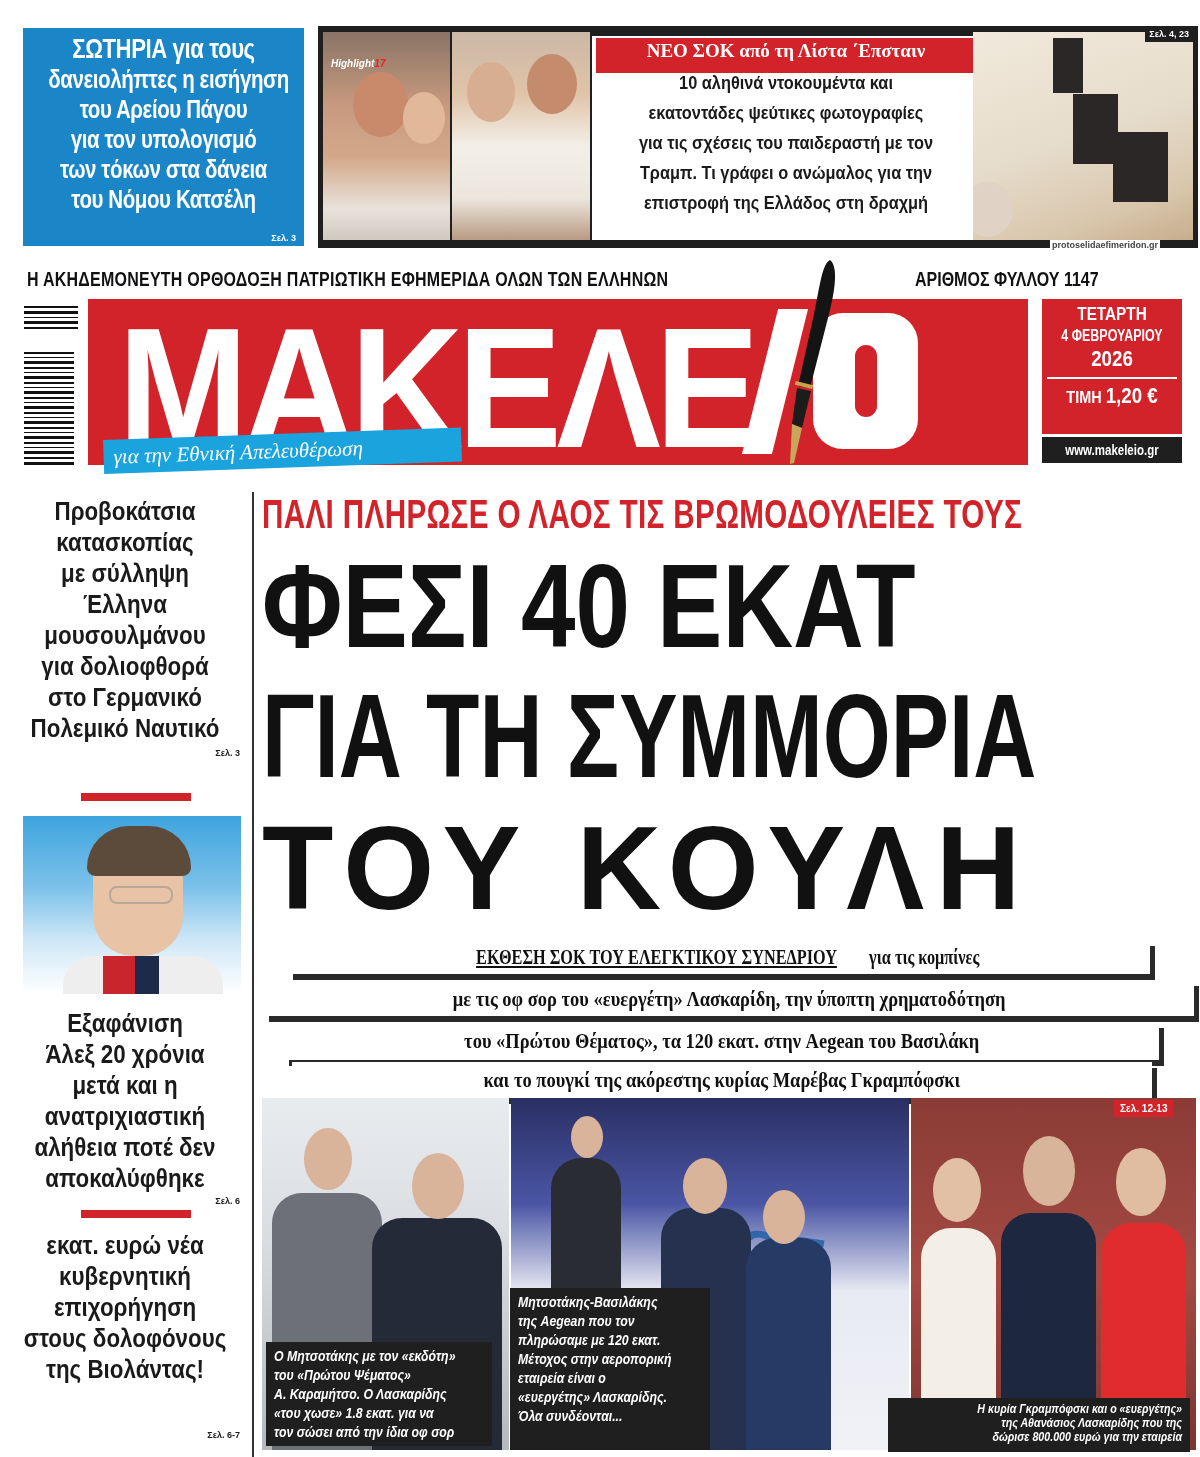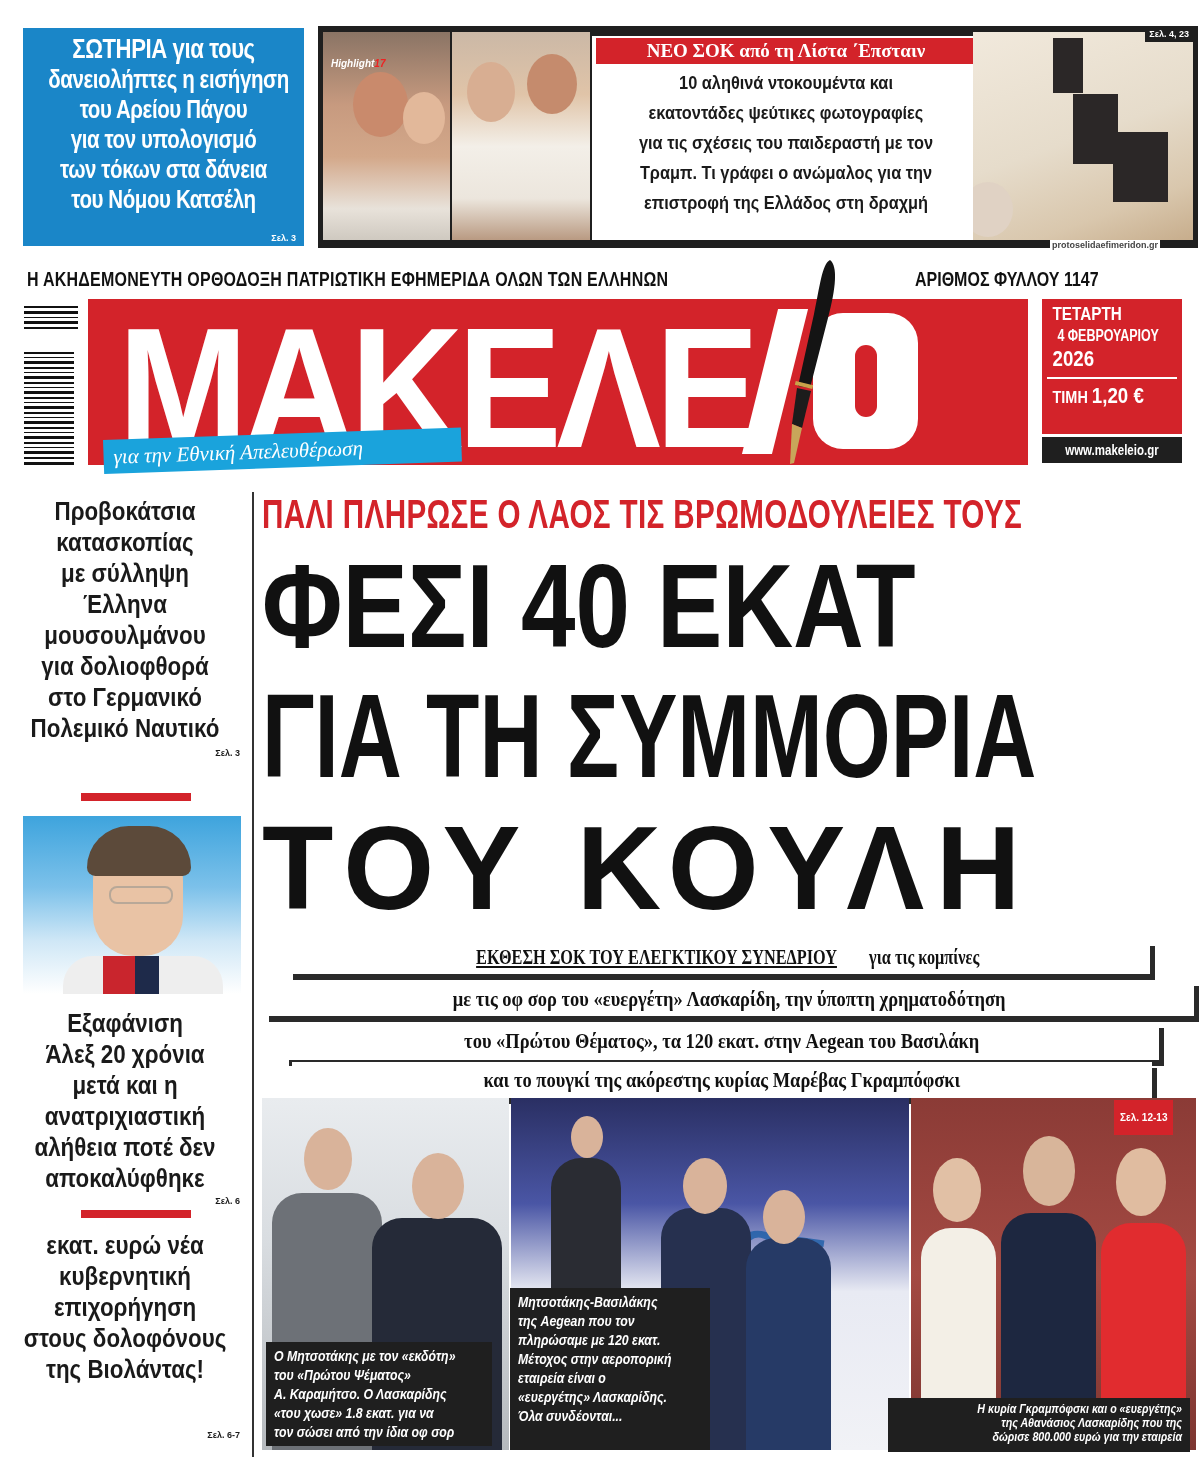--- a/index.html
+++ b/index.html
@@ -16,42 +16,42 @@
   
   #top-story { left: 318px; top: 26px; width: 880px; height: 222px; background: #1f1f1f; }
   .photo { position: absolute; overflow: hidden; }
   #ph1 { left: 5px; top: 6px; width: 127px; height: 208px; background: linear-gradient(180deg,#8a7465 0%,#c79a7f 35%,#d3a88a 60%,#e8e2da 85%,#cfc9c0 100%); }
   #ph2 { left: 134px; top: 6px; width: 138px; height: 208px; background: linear-gradient(180deg,#cbb8a6 0%,#e0c4a8 30%,#f3efe8 55%,#ece6dd 80%,#b99a82 100%); }
   #ph1 .hl { position:absolute; left:8px; top:26px; color:#fff; font-style: italic; font-weight:700; font-size:10px; }
   #ph1 .hl span { color:#e22; }
   #ph3 { left: 655px; top: 6px; width: 220px; height: 208px; background: linear-gradient(160deg,#f1e9dc 0%,#e6dccb 50%,#d9c7ad 80%,#c7ad8c 100%); }
   #ph3 .blk { position:absolute; background:#2b2727; }
   #top-story-box { left: 274px; top: 10px; width: 388px; height: 204px; background: #fff; }
-  #top-kicker { position:absolute; left: 4px; top: 2px; width: 380px; height: 26px; background: #d3232a; color:#fff; font-family: "Liberation Serif", serif; font-weight:700; font-size: 19px; line-height: 26px; text-align:center; }
+  #top-kicker { position:absolute; left: 4px; top: 2px; width: 380px; height: 35px; background: #d3232a; color:#fff; font-family: "Liberation Serif", serif; font-weight:700; font-size: 19px; line-height: 26px; text-align:center; }
   #top-story-text { position:absolute; left: 0; top: 32px; width: 388px; text-align:center; }
   #top-story-text .line { font-weight:700; font-size: 19px; line-height: 30px; transform: scaleX(0.86); white-space: nowrap; }
   #top-sel { position:absolute; right: 5px; top: 0px; background:#1f1f1f; color:#fff; font-size: 9px; font-weight:700; padding: 3px 4px; }
   #watermark { left: 1050px; top: 240px; font-size: 9px; font-weight: 700; color: #444; background:#fff; padding: 0 2px; }
 
   
   #tagline { left: 27px; top: 268px; font-weight: 700; font-size: 20px; color:#111; transform: scaleX(0.80); transform-origin: left top; white-space: nowrap; letter-spacing: 0.3px; }
   #issue { left: 915px; top: 268px; font-weight: 700; font-size: 20px; color:#111; transform: scaleX(0.80); transform-origin: left top; white-space: nowrap; }
 
   
   #barcode { left: 22px; top: 300px; width: 60px; height: 175px; }
   #masthead { left: 88px; top: 299px; width: 940px; height: 166px; background: #d3232a; }
   #masthead .logo { position:absolute; left: 30px; top: 14px; font-family: "Liberation Sans", sans-serif; font-weight: 900; font-weight: 700; font-size: 170px; line-height: 150px; color: #fff; letter-spacing: -6px; transform: scaleX(0.92); transform-origin: left top; white-space: nowrap; }
   #masthead .slash { position:absolute; left: 672px; top: 10px; width: 30px; height: 145px; background:#fff; transform: skewX(-14deg); }
   #masthead .o { position:absolute; left: 725px; top: 14px; width: 105px; height: 136px; border-radius: 30px; background:#fff; }
   #masthead .o::after { content:""; position:absolute; left: 42px; top: 32px; width: 22px; height: 72px; border-radius: 11px; background:#d3232a; }
   #pen { left: 780px; top: 258px; width: 60px; height: 210px; }
   #subtitle-ribbon { left: 103px; top: 440px; width: 358px; height: 34px; background: #1aa3dc; transform: rotate(-2deg); transform-origin: left top; }
   #subtitle-ribbon span { display:block; color:#fff; font-family: "Liberation Serif", serif; font-style: italic; font-size: 21px; line-height: 34px; padding-left: 10px; white-space: nowrap; }
 
-  #datebox { left: 1042px; top: 299px; width: 140px; height: 135px; background: #d3232a; color:#fff; }
+  #datebox { left: 1042px; top: 299px; width: 140px; height: 135px; background: #d3232a; color:#fff; text-align:center; }
   #datebox .d1 { font-weight:700; font-size: 18px; line-height: 22px; padding-top: 4px; transform: scaleX(0.85); }
   #datebox .d2 { font-weight:700; font-size: 16px; line-height: 22px; transform: scaleX(0.78); white-space: nowrap; }
   #datebox .d3 { font-weight:700; font-size: 22px; line-height: 24px; transform: scaleX(0.85); }
   #datebox .sep { width: 130px; height: 2px; background:#fff; margin: 6px auto 4px; }
   #datebox .price { font-weight:700; font-size: 17px; line-height: 26px; transform: scaleX(0.85); white-space: nowrap; }
   #datebox .price b { font-size: 22px; }
   #website { left: 1042px; top: 437px; width: 140px; height: 26px; background: #1f1f1f; color:#fff; font-weight:700; font-size: 14px; line-height: 26px; text-align:center; }
   #website span { display:inline-block; transform: scaleX(0.82); }
 
   
@@ -90,21 +90,21 @@
   #photoB { left: 511px; top: 1098px; width: 398px; height: 352px; background: linear-gradient(180deg,#2a2f63 0%,#4a56a5 30%,#e8eaf3 55%,#f1f2f6 100%); overflow:hidden; }
   #photoC { left: 911px; top: 1098px; width: 285px; height: 352px; background: linear-gradient(180deg,#8b3b36 0%,#a44a43 50%,#7c3530 100%); overflow:hidden; }
   .suit { position:absolute; border-radius: 30px 30px 0 0; }
   .head { position:absolute; border-radius: 50%; background:#d9b39a; }
   .caption { position:absolute; background: #1f1f1f; color:#fff; font-weight:700; font-style: italic; font-size: 15px; line-height: 19px; padding: 4px 8px; }
   .caption .line { white-space: nowrap; transform: scaleX(0.82); transform-origin: left top; }
   #capA { left: 266px; top: 1342px; width: 226px; height: 104px; }
   #capB { left: 510px; top: 1288px; width: 200px; height: 162px; }
   #capC { left: 888px; top: 1398px; width: 302px; height: 54px; text-align: right; }
   #capC .line { transform-origin: right top; }
-  #selC { left: 1114px; top: 1100px; background:#d3232a; color:#fff; font-size: 10px; font-weight:700; padding: 12px 6px; }
+  #selC { left: 1114px; top: 1100px; background:#d3232a; color:#fff; font-size: 10px; font-weight:700; padding: 3px 6px; }
   #aegean-text { position:absolute; left: 180px; top: 120px; font-size: 60px; font-weight: 700; color: #1c5ea8; transform: rotate(8deg); letter-spacing: 4px; opacity: 0.8; }
 </style>
 </head>
 <body>
 
 <div id="top-blue" class="abs">
   <div class="line first">ΣΩΤΗΡΙΑ για τους</div>
   <div class="line">δανειολήπτες η εισήγηση</div>
   <div class="line">του Αρείου Πάγου</div>
   <div class="line">για τον υπολογισμό</div>

